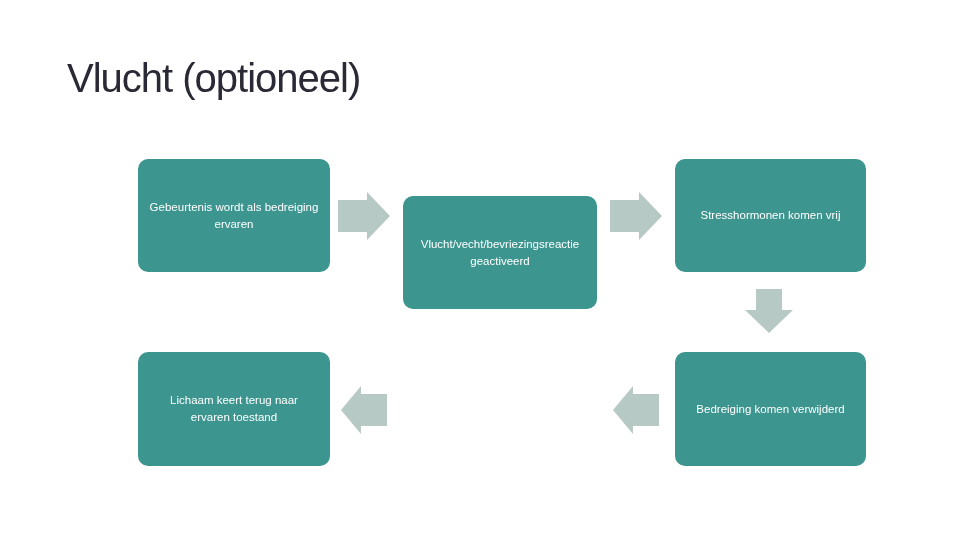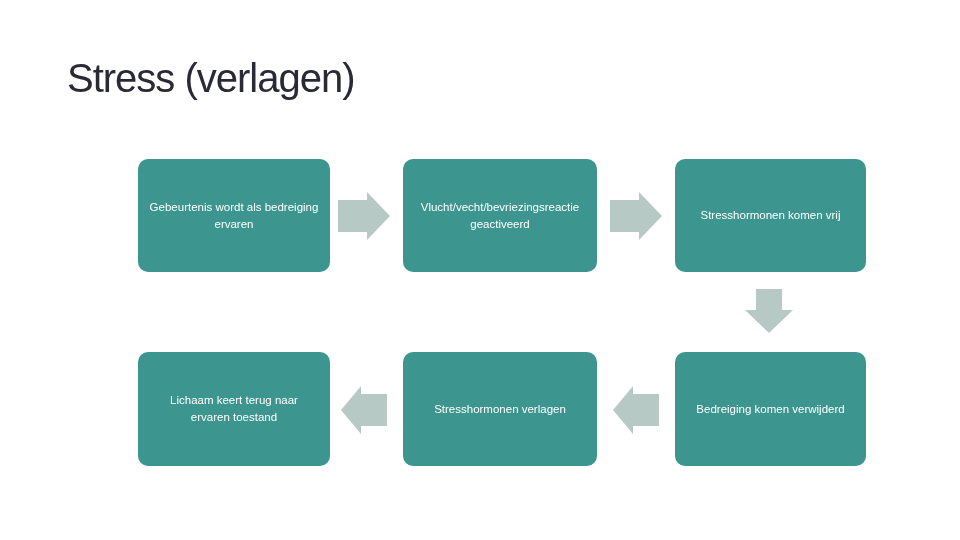--- a/index.html
+++ b/index.html
@@ -36,39 +36,39 @@
     text-align: center;
     font-size: 11.5px;
     line-height: 1.45;
     white-space: pre-line;
     padding: 0 6px;
     box-sizing: border-box;
   }
   .node-r1 { top: 159px; height: 113px; }
   .node-r2 { top: 352px; height: 114px; }
   .node-c1 { left: 138px; width: 192px; }
-  .node-c2 { left: 403px; width: 194px; }
+  .node-c2 { left: 403px; width: 194px; margin-top: 37px; }
   .node-c3 { left: 675px; width: 191px; }
   .arrow {
     position: absolute;
   }
   .arrow svg { display: block; }
   .arrow polygon { fill: #b7c9c5; }
   .arrow-r1 { left: 338px; top: 192px; }
   .arrow-r2 { left: 610px; top: 192px; }
   .arrow-dn { left: 745px; top: 289px; }
   .arrow-l1 { left: 613px; top: 386px; }
   .arrow-l2 { left: 341px; top: 386px; }
 </style>
 </head>
 <body>
 
 <div class="slide">
 
-  <div class="slide-title">Stress (verlagen)</div>
+  <div class="slide-title">Vlucht (optioneel)</div>
 
   <div class="node node-r1 node-c1">Gebeurtenis wordt als bedreiging
 ervaren</div>
 
   <div class="arrow arrow-r1">
     <svg width="52" height="48" viewBox="0 0 52 48">
       <polygon points="0,8 29,8 29,0 52,24 29,48 29,40 0,40"></polygon>
     </svg>
   </div>
 
@@ -90,21 +90,20 @@
   </div>
 
   <div class="node node-r2 node-c3">Bedreiging komen verwijderd</div>
 
   <div class="arrow arrow-l1">
     <svg width="46" height="48" viewBox="0 0 46 48">
       <polygon points="46,8 20,8 20,0 0,24 20,48 20,40 46,40"></polygon>
     </svg>
   </div>
 
-  <div class="node node-r2 node-c2">Stresshormonen verlagen</div>
 
   <div class="arrow arrow-l2">
     <svg width="46" height="48" viewBox="0 0 46 48">
       <polygon points="46,8 20,8 20,0 0,24 20,48 20,40 46,40"></polygon>
     </svg>
   </div>
 
   <div class="node node-r2 node-c1">Lichaam keert terug naar
 ervaren toestand</div>
 

